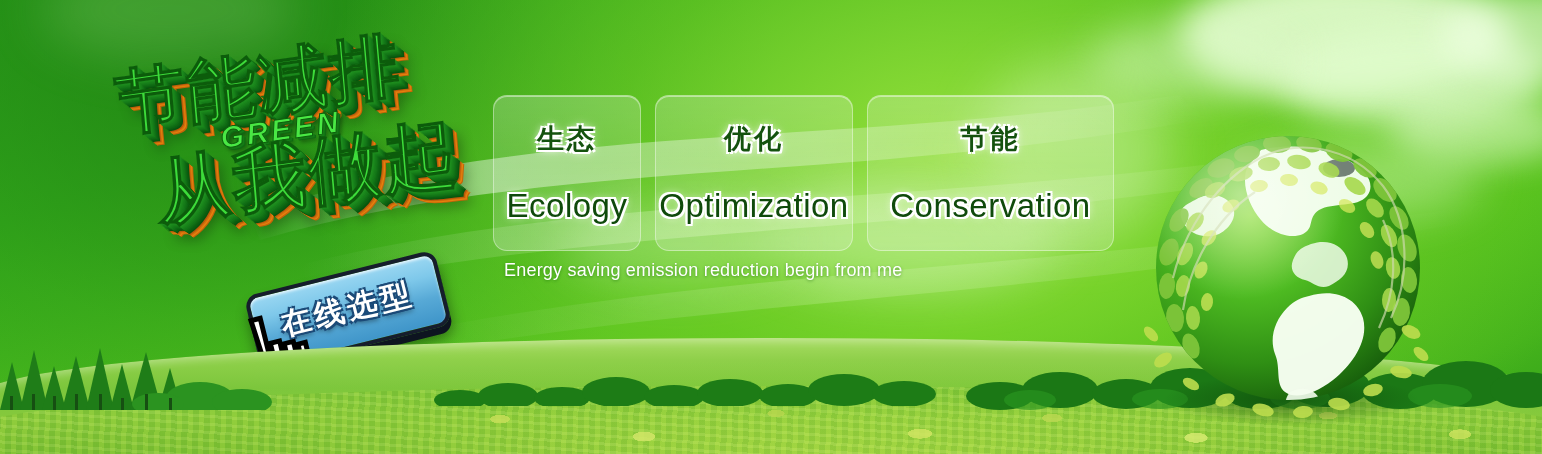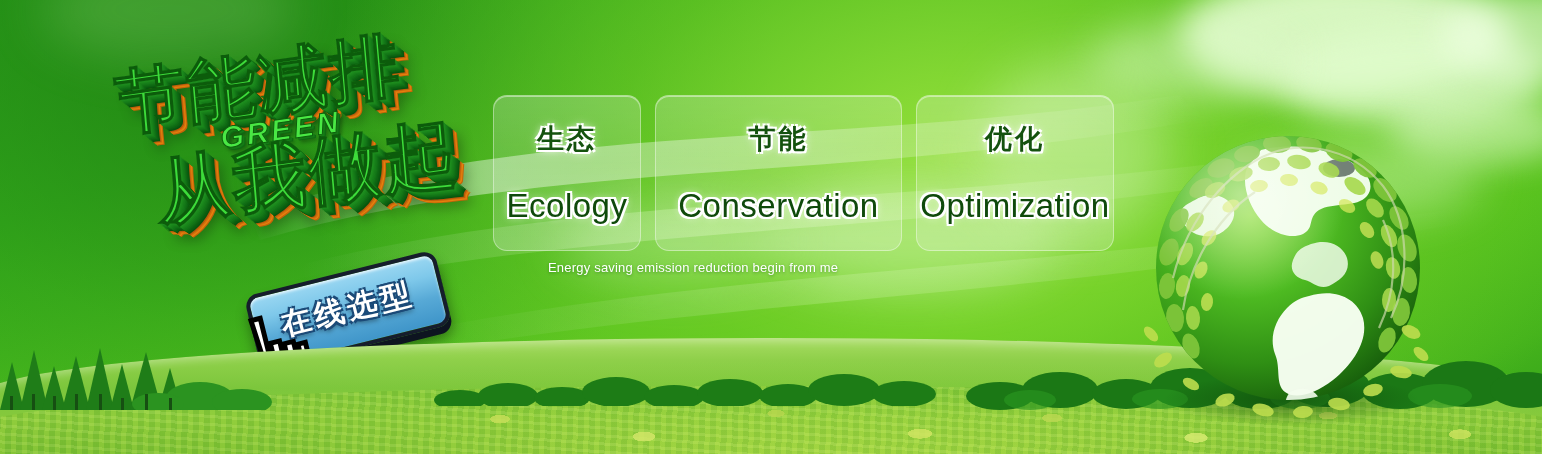--- a/index.html
+++ b/index.html
@@ -138,24 +138,23 @@
                 0 0 8px rgba(255,255,255,.95);
     white-space:nowrap;
     text-align:right;
   }
   .card-0{width:148px;}
   .card-1{width:247px;}
   .card-2{width:198px;}
 
   .tagline{
     position:absolute;left:504px;top:260px;
-    font-size:13px;color:#ffffff;letter-spacing:.2px;
+    font-size:18px;color:#ffffff;letter-spacing:.2px;
     text-shadow:0 1px 3px rgba(0,80,0,.45);
     white-space:nowrap;
-    margin-left:44px;
   }
 
   
   .globe-wrap{position:absolute;left:1143px;top:128px;width:290px;height:300px;}
 </style>
 </head>
 <body>
 
 <div id="banner">
 
@@ -195,27 +194,27 @@
     <div class="hl-line hl1">节能减排</div>
     <div class="hl-green">GREEN</div>
     <div class="hl-line hl2">从我做起</div>
   </div>
 
   <div class="cards">
     <div class="card card-0">
       <span class="card-cn">生态</span>
       <span class="card-en">Ecology</span>
     </div>
+    <div class="card card-2">
+      <span class="card-cn">优化</span>
+      <span class="card-en">Optimization</span>
+    </div>
     <div class="card card-1">
       <span class="card-cn">节能</span>
       <span class="card-en">Conservation</span>
-    </div>
-    <div class="card card-2">
-      <span class="card-cn">优化</span>
-      <span class="card-en">Optimization</span>
     </div>
   </div>
 
   <div class="tagline">Energy saving emission reduction begin from me</div>
 
   <div class="cta-wrap">
     <div class="cta">
       <span class="cta-label">在线选型</span>
     </div>
   </div>

